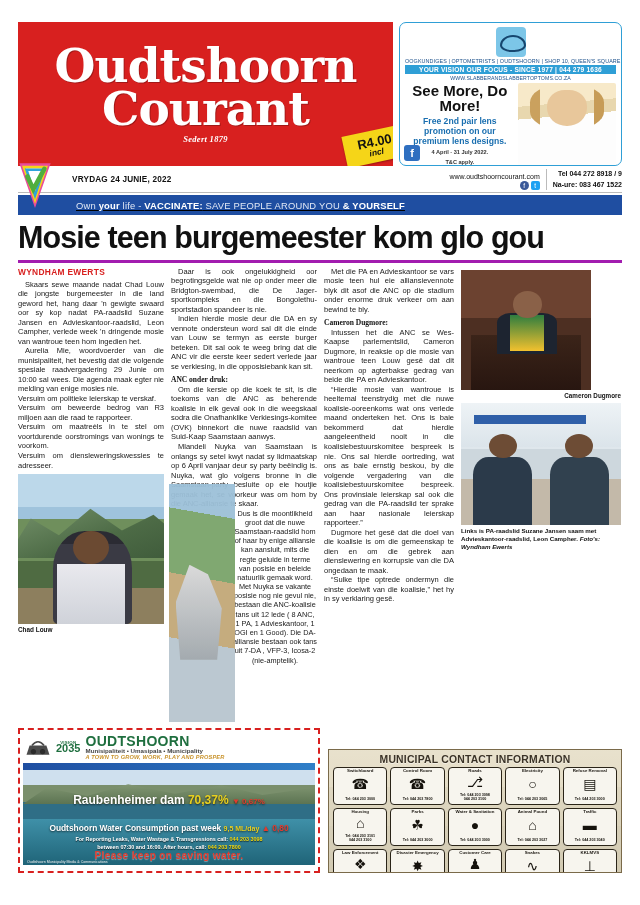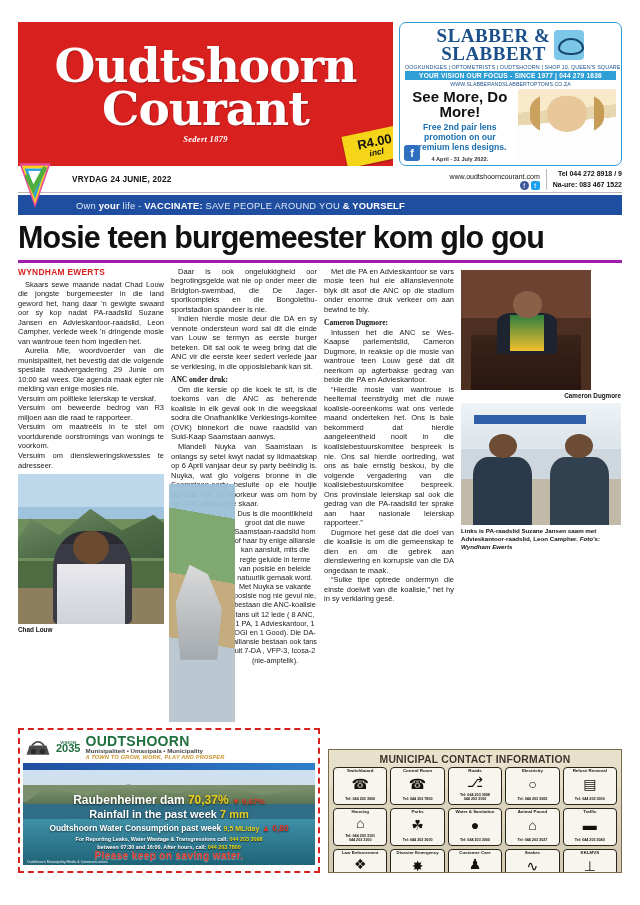--- a/index.html
+++ b/index.html
@@ -130,21 +130,21 @@
     font-size:6.5px; line-height:9px; text-align:center; font-family:"Liberation Sans", sans-serif; }
   .soc.tw { background:#1da1f2; border-radius:2px; }
   .info-tel {
     font-family:"Liberation Sans", sans-serif; font-weight:bold; font-size:7px;
     color:#111; text-align:right; border-left:1px solid #bbb; padding-left:6px; line-height:1.5;
   }
 
   
   .vaxstrip {
     background:#1f4ea1; height:20px; display:flex; align-items:center;
-    padding-left:58px; margin-top:2px;
+    padding-left:58px; margin-top:2px;text-decoration:underline;
   }
   .vaxstrip span {
     font-family:"Liberation Sans", sans-serif; font-size:9.4px; color:#dfe7f5; letter-spacing:.2px;
   }
   .vaxstrip b { color:#fff; }
   .vaxstrip .vx { color:#fff; font-weight:bold; }
 
   
   .headline {
     font-family:"Liberation Sans", sans-serif; font-weight:bold;
@@ -389,24 +389,20 @@
       </div>
       <div class="mast-sub">Sedert 1879</div>
       <div class="price-badge">
         <span>R4.00</span>
         <small>incl</small>
       </div>
     </div>
 
     <div class="advert">
       <div class="ad-brandrow">
-        <div class="ad-brand">
-          <div>SLABBER &amp;</div>
-          <div>SLABBERT</div>
-        </div>
         <div class="ad-logo"></div>
       </div>
       <div class="ad-line1">OOGKUNDIGES | OPTOMETRISTS | OUDTSHOORN | SHOP 10, QUEEN'S SQUARE</div>
       <div class="ad-line2">YOUR VISION OUR FOCUS - SINCE 1977 | 044 279 1636</div>
       <div class="ad-line3">WWW.SLABBERANDSLABBERTOPTOMS.CO.ZA</div>
       <div class="ad-body">
         <div class="ad-copy">
           <div class="ad-h1">See More, Do More!</div>
           <div class="ad-h2">Free 2nd pair lens promotion on our premium lens designs.</div>
           <div class="ad-h3">4 April - 31 July 2022.</div>
@@ -534,24 +530,20 @@
       </div>
       <div class="wad-bluebar"></div>
       <div class="wad-photo">
         <div class="hills"></div>
         <div class="water"></div>
         <div class="wad-l1">
           <span>Raubenheimer dam</span>
           <span class="pct">70,37%</span>
           <span class="dn">▼ 0,67%</span>
         </div>
-        <div class="wad-l2">
-          <span>Rainfall in the past week</span>
-          <span class="mm">7 mm</span>
-        </div>
         <div class="wad-l3">
           <span>Oudtshoorn Water Consumption past week</span>
           <span class="v">9,5 ML/day</span>
           <span class="up">▲ 0,80</span>
         </div>
         <div class="wad-l4">
           <span>For Reporting Leaks, Water Wastage &amp; Transgressions call:</span>
           <b>044 203 3098</b><br>
           <span>between 07:30 and 16:00. After hours, call:</span>
           <b>044 203 7800</b>

